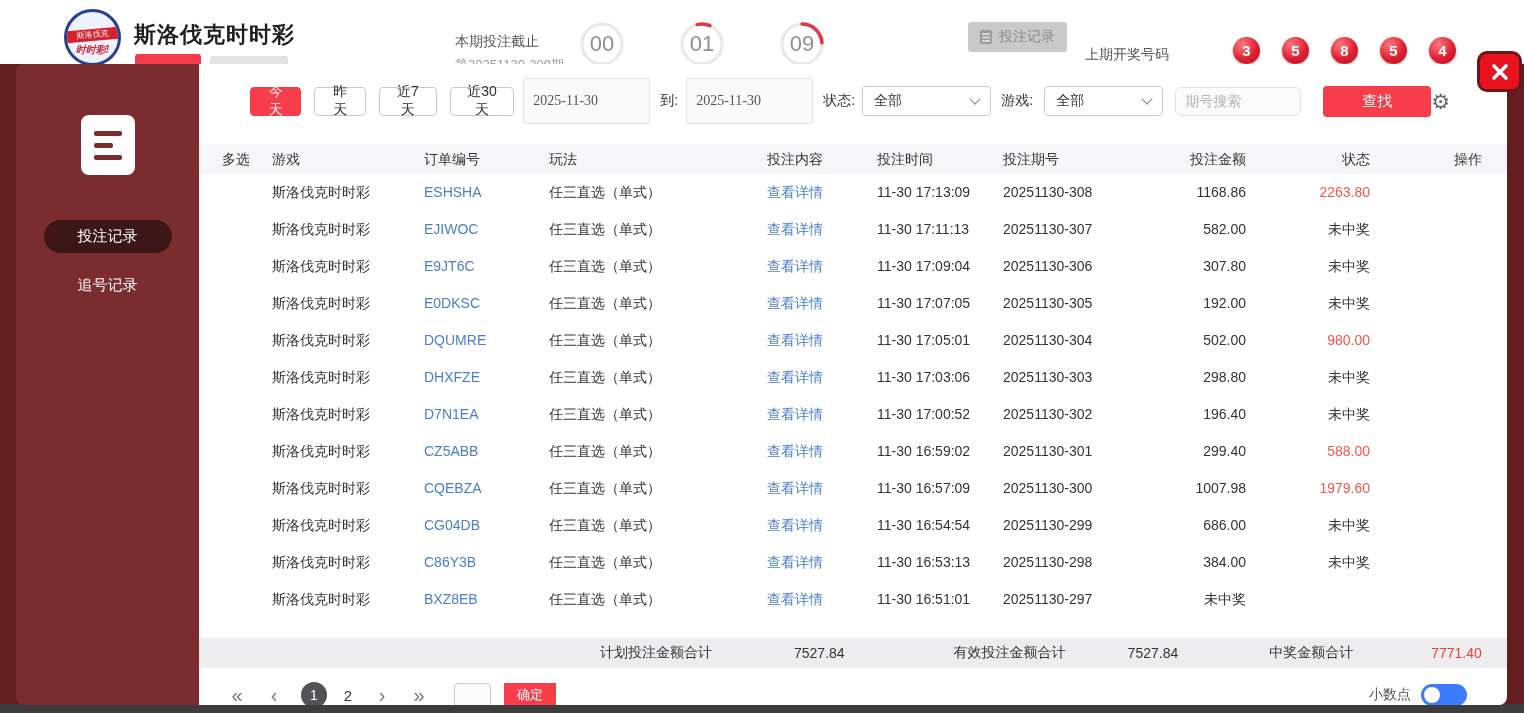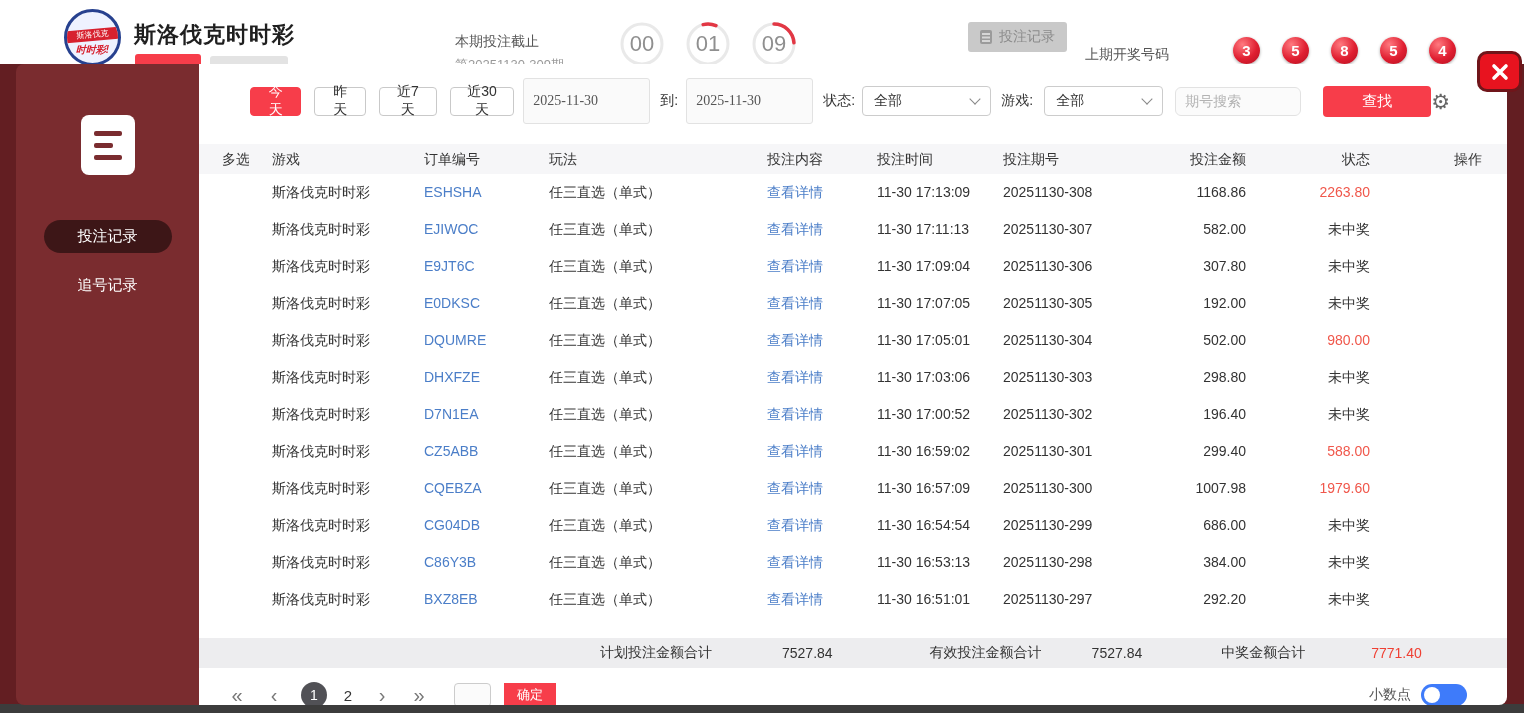--- a/index.html
+++ b/index.html
@@ -12,21 +12,21 @@
   .topbar{position:absolute;top:0;left:0;width:100%;height:64px;background:#fff;overflow:hidden;z-index:1;}
   .logo{position:absolute;left:64px;top:9px;width:57px;height:57px;border-radius:50%;background:#eef2ff;border:3px solid #27418f;overflow:hidden;}
   .logo-band{position:absolute;left:-5px;right:-5px;top:17px;background:#d7212f;color:#fff;font-size:8px;text-align:center;line-height:12px;transform:rotate(-5deg);}
   .logo-sub{position:absolute;top:31px;width:100%;text-align:center;color:#d7212f;font-size:10px;font-weight:bold;font-style:italic;}
   .app-title{position:absolute;left:134px;top:20px;font-size:22px;font-weight:bold;color:#1f1f1f;letter-spacing:1px;}
   .tab-red{position:absolute;left:135px;top:54px;width:66px;height:22px;background:#f73d4a;border-radius:3px;}
   .tab-gray{position:absolute;left:210px;top:56px;width:78px;height:20px;background:#e3e3e3;border-radius:3px;}
   .deadline{position:absolute;left:455px;top:33px;}
   .deadline .l1{font-size:14px;color:#555;}
   .deadline .l2{font-size:13px;color:#999;margin-top:5px;}
-  .countdown{position:absolute;left:620px;top:22px;display:flex;gap:22px;text-decoration:underline;}
+  .countdown{position:absolute;left:580px;top:22px;display:flex;gap:56px;text-decoration:underline;}
   .cd-circle{position:relative;width:44px;height:44px;}
   .cd-circle b{position:absolute;inset:0;display:flex;align-items:center;justify-content:center;font-size:22px;font-weight:400;color:#8f8f8f;}
   .record-btn{position:absolute;left:968px;top:22px;height:30px;background:#c9c9c9;border:none;border-radius:3px;color:#8b8b8b;font-size:14px;padding:0 12px;display:flex;align-items:center;gap:7px;font-family:inherit;cursor:pointer;}
   .doc-ico{width:12px;height:14px;background:#9b9b9b;border-radius:2px;position:relative;display:inline-block;}
   .doc-ico::after{content:"";position:absolute;left:2px;top:3px;width:8px;height:1.5px;background:#d6d6d6;box-shadow:0 3.5px 0 #d6d6d6,0 7px 0 #d6d6d6;}
   .lastdraw-label{position:absolute;left:1085px;top:46px;font-size:14px;color:#555;}
   .balls{position:absolute;left:1233px;top:37px;display:flex;gap:22px;}
   .ball{width:27px;height:27px;border-radius:50%;background:radial-gradient(circle at 35% 28%,#ff7a80,#e01f31 55%,#b20f20);color:#fff;font-weight:bold;font-size:15px;display:flex;align-items:center;justify-content:center;box-shadow:0 1px 3px rgba(0,0,0,.35);}
 
   
@@ -62,21 +62,21 @@
   .thead{margin-top:20px;background:#f6f6f8;height:30px;}
   .thead .cell{line-height:30px;}
   .tdata{height:37px;}
   .tdata .cell{line-height:37px;}
   .cell{padding-left:23px;font-size:14px;color:#333;white-space:nowrap;overflow:hidden;}
   .cell.r{padding-left:0;padding-right:25px;text-align:right;}
   .link{color:#4b7ec8;cursor:pointer;}
   .win{color:#f0574b;}
 
   
-  .summary{margin-top:20px;height:30px;background:#ededef;display:flex;align-items:center;font-size:14px;color:#333;white-space:nowrap;}
+  .summary{margin-top:20px;height:30px;background:#ededef;display:flex;align-items:center;font-size:14px;color:#333;white-space:nowrap;gap:12px;}
   .s1{margin-left:401px;} .s2{margin-left:70px;} .s3{margin-left:97px;} .s4{margin-left:50px;} .s5{margin-left:79px;}
   .s6{margin-left:66px;color:#ef4033;font-weight:normal;}
 
   
   .pager{margin:14px 24px 0 28px;display:flex;align-items:center;}
   .pnav{color:#777;font-size:20px;width:20px;text-align:center;cursor:pointer;margin-right:17px;user-select:none;}
   .pages{display:flex;align-items:center;}
   .pcur{display:inline-flex;width:26px;height:26px;border-radius:50%;background:#515156;color:#fff;font-size:14px;align-items:center;justify-content:center;margin-right:14px;cursor:pointer;}
   .pnum{color:#333;font-size:15px;margin-right:17px;cursor:pointer;width:14px;text-align:center;}
   .page-input{width:37px;height:24px;border:1px solid #ccc;border-radius:4px;background:#fbfbfb;margin-left:8px;font-family:inherit;padding:0 5px;}
@@ -319,21 +319,20 @@
             <span class="cell r"></span>
           </div>
           <div class="trow tdata">
             <span class="cell"></span>
             <span class="cell">斯洛伐克时时彩</span>
             <span class="cell link">BXZ8EB</span>
             <span class="cell">任三直选（单式）</span>
             <span class="cell link">查看详情</span>
             <span class="cell">11-30 16:51:01</span>
             <span class="cell">20251130-297</span>
-            <span class="cell r">292.20</span>
             <span class="cell r">未中奖</span>
             <span class="cell r"></span>
           </div>
         </div>
 
       <div class="summary">
         <span class="s1">计划投注金额合计</span>
         <span class="s2">7527.84</span>
         <span class="s3">有效投注金额合计</span>
         <span class="s4">7527.84</span>

